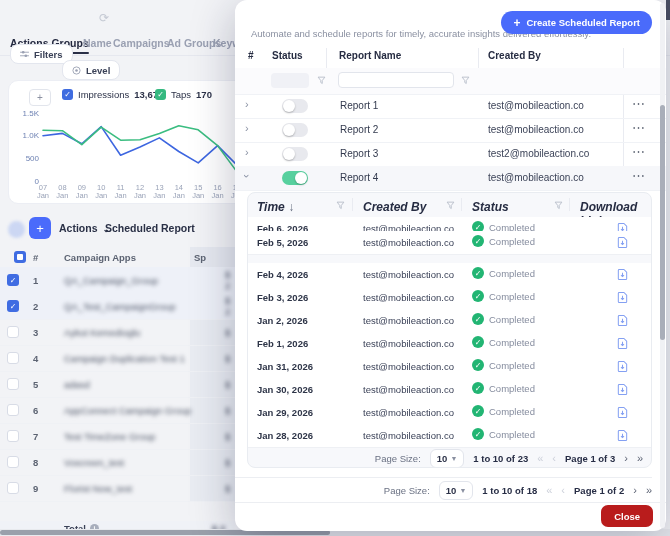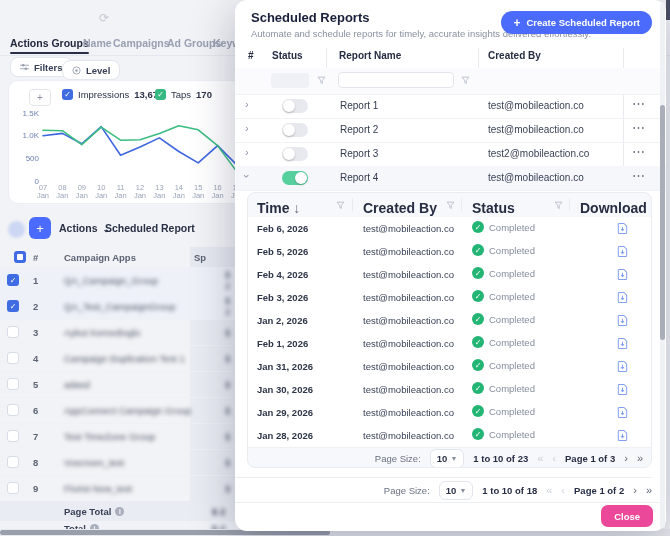--- a/index.html
+++ b/index.html
@@ -68,62 +68,62 @@
   .toggle::after{content:"";position:absolute;top:1px;left:1px;width:12px;height:12px;border-radius:50%;
     background:#fff;box-shadow:0 1px 2px rgba(0,0,0,.25);}
   .toggle.on{background:#57d09e;}
   .toggle.on::after{left:13px;}
   .rname{position:absolute;left:105px;top:6px;font-size:10px;color:#333a4e;}
   .remail{position:absolute;left:253px;top:6px;font-size:10px;color:#3c4358;}
   .dots{position:absolute;left:397px;top:2px;font-size:13px;color:#3f4758;letter-spacing:1px;}
 
   .panel{left:12px;top:192px;width:405px;height:276px;background:#f7f8fb;border:1px solid #e9ecf1;
     border-radius:8px;box-sizing:border-box;overflow:hidden;}
-  .p-th{position:absolute;top:7px;font-size:14px;font-weight:700;color:#262c42;}
+  .p-th{position:absolute;top:7px;font-size:12px;font-weight:700;color:#262c42;font-style:italic;}
   .p-row{position:absolute;left:0;width:403px;height:23px;background:#fff;border-bottom:1px solid #eef0f4;}
   .p-time{position:absolute;left:9px;top:6px;font-size:9.5px;color:#2e3548;font-weight:600;}
   .p-email{position:absolute;left:115px;top:6px;font-size:9.5px;color:#3a4157;}
   .p-status{position:absolute;left:224px;top:4px;display:flex;align-items:center;gap:5px;font-size:9.5px;color:#858c9e;}
   .check-circle{width:12px;height:12px;border-radius:50%;background:#22b573;color:#fff;font-size:8px;
     display:flex;align-items:center;justify-content:center;}
   .dl{position:absolute;left:368px;top:4px;}
 
   .pagerow{position:absolute;display:flex;align-items:center;justify-content:flex-end;gap:9px;
     font-size:9.5px;color:#6a7183;}
   .psize{display:flex;align-items:center;gap:3px;border:1px solid #e2e5ec;border-radius:6px;height:17px;
     padding:0 6px;color:#2c3248;font-weight:600;background:#fff;}
   .caret{font-size:7px;color:#8a90a1;}
   .range{font-weight:700;color:#272d45;}
   .pg{font-weight:700;color:#272d45;}
   .arr{font-size:11px;line-height:1;}
   .arr.dis{color:#ccd0da;}
   .arr.en{color:#5d6475;}
 
   .m-footer-line{left:0;top:502px;width:431px;height:1px;background:#eceef2;}
-  .close-btn{position:absolute;right:13px;top:505px;height:22px;padding:0 13px;background:#ec4899;color:#fff;
+  .close-btn{position:absolute;right:13px;top:505px;height:22px;padding:0 13px;background:#b91c1c;color:#fff;
     border:none;border-radius:7px;font-size:9.5px;font-weight:600;font-family:"Liberation Sans",sans-serif;}
   .m-vtrack{position:absolute;right:1px;top:3px;width:5px;height:525px;background:#f0f1f4;border-radius:3px;}
   .m-vthumb{position:absolute;right:1px;top:105px;width:5px;height:235px;background:#a9aeb9;border-radius:3px;}
 </style>
 </head>
 <body>
 
 <div class="screen">
 
   <div class="abs refresh-ic">⟳</div>
 
   <div class="abs tabsbar">
     <div class="tab active" style="left:10px">Actions Groups</div>
     <div class="tab" style="left:83px">Name</div>
     <div class="tab" style="left:113px">Campaigns</div>
     <div class="tab" style="left:167px">Ad Groups</div>
     <div class="tab" style="left:213px">Keywords</div>
   </div>
 
-  <div class="pill" style="left:10px;top:57px">
+  <div class="pill" style="left:10px;top:44px">
     <svg class="mini-ic" width="9" height="8" viewBox="0 0 10 9">
       <line x1="0" y1="2.5" x2="10" y2="2.5" stroke="#9aa0b2"></line>
         <circle cx="3.5" cy="2.5" r="1.5" fill="#9aa0b2"></circle>
       <line x1="0" y1="6.5" x2="10" y2="6.5" stroke="#9aa0b2"></line>
         <circle cx="6.5" cy="6.5" r="1.5" fill="#9aa0b2"></circle>
     </svg>
     <span>Filters</span>
   </div>
   <div class="pill" style="left:62px;top:60px">
     <svg class="mini-ic" width="9" height="9" viewBox="0 0 10 10">
@@ -246,37 +246,31 @@
         <span class="blurred" style="position:absolute;left:225px;font-size:9.5px;color:#4a5264">$</span>
       </div>
       <div class="bgrow" style="top:475px">
         <span class="chk off"></span>
         <span style="position:absolute;left:33px;font-size:9.5px;color:#5c6372;font-weight:600">9</span>
         <span class="blurred" style="position:absolute;left:64px;font-size:9.5px;color:#4a5264">Florist Now_test</span>
         <span class="blurred" style="position:absolute;left:225px;font-size:9.5px;color:#4a5264">$</span>
       </div>
     </div>
 
-  <div class="bgfoot" style="top:501px;height:20px;background:#e9ecf2">
-    <span style="margin-left:64px">Page Total</span>
-    <i class="info-ic">i</i>
-    <b class="blurred" style="position:absolute;left:212px">$ 2</b>
-  </div>
   <div class="bgfoot" style="top:521px;height:15px;background:#f0f2f7">
     <span style="margin-left:64px">Total</span>
     <i class="info-ic">i</i>
     <b class="blurred" style="position:absolute;left:212px">$ 2</b>
   </div>
 
   <div class="abs hscroll-track"></div>
   <div class="abs hscroll-thumb"></div>
   <div class="abs edge-dark"></div>
 
   <div class="modal">
-    <div class="abs m-title">Scheduled Reports</div>
     <div class="abs m-sub">Automate and schedule reports for timely, accurate insights delivered effortlessly.</div>
     <button class="abs create-btn">
       <span style="font-size:12px">+</span>
       <span>Create Scheduled Report</span>
     </button>
 
     <div class="abs m-head-row">
       <span class="m-th" style="left:13px">#</span>
       <span class="m-th" style="left:37px">Status</span>
       <span class="m-th" style="left:104px">Report Name</span>
@@ -355,21 +349,21 @@
             <span class="p-email">test@mobileaction.co</span>
             <span class="p-status">
               <span class="check-circle">✓</span>
               <span>Completed</span>
             </span>
             <span class="dl"><svg width="13" height="13" viewBox="0 0 14 14" fill="none" stroke="#84a0f2" stroke-width="1.1">
                 <path d="M3.5 1.5h5L11.5 4.5v7a1 1 0 0 1-1 1h-7a1 1 0 0 1-1-1v-9a1 1 0 0 1 1-1z"></path>
                 <path d="M7 5.2v4M5.4 7.6 7 9.2l1.6-1.6"></path>
               </svg></span>
           </div>
-          <div class="p-row" style="top:47px">
+          <div class="p-row" style="top:38px">
             <span class="p-time">Feb 5, 2026</span>
             <span class="p-email">test@mobileaction.co</span>
             <span class="p-status">
               <span class="check-circle">✓</span>
               <span>Completed</span>
             </span>
             <span class="dl"><svg width="13" height="13" viewBox="0 0 14 14" fill="none" stroke="#84a0f2" stroke-width="1.1">
                 <path d="M3.5 1.5h5L11.5 4.5v7a1 1 0 0 1-1 1h-7a1 1 0 0 1-1-1v-9a1 1 0 0 1 1-1z"></path>
                 <path d="M7 5.2v4M5.4 7.6 7 9.2l1.6-1.6"></path>
               </svg></span>

